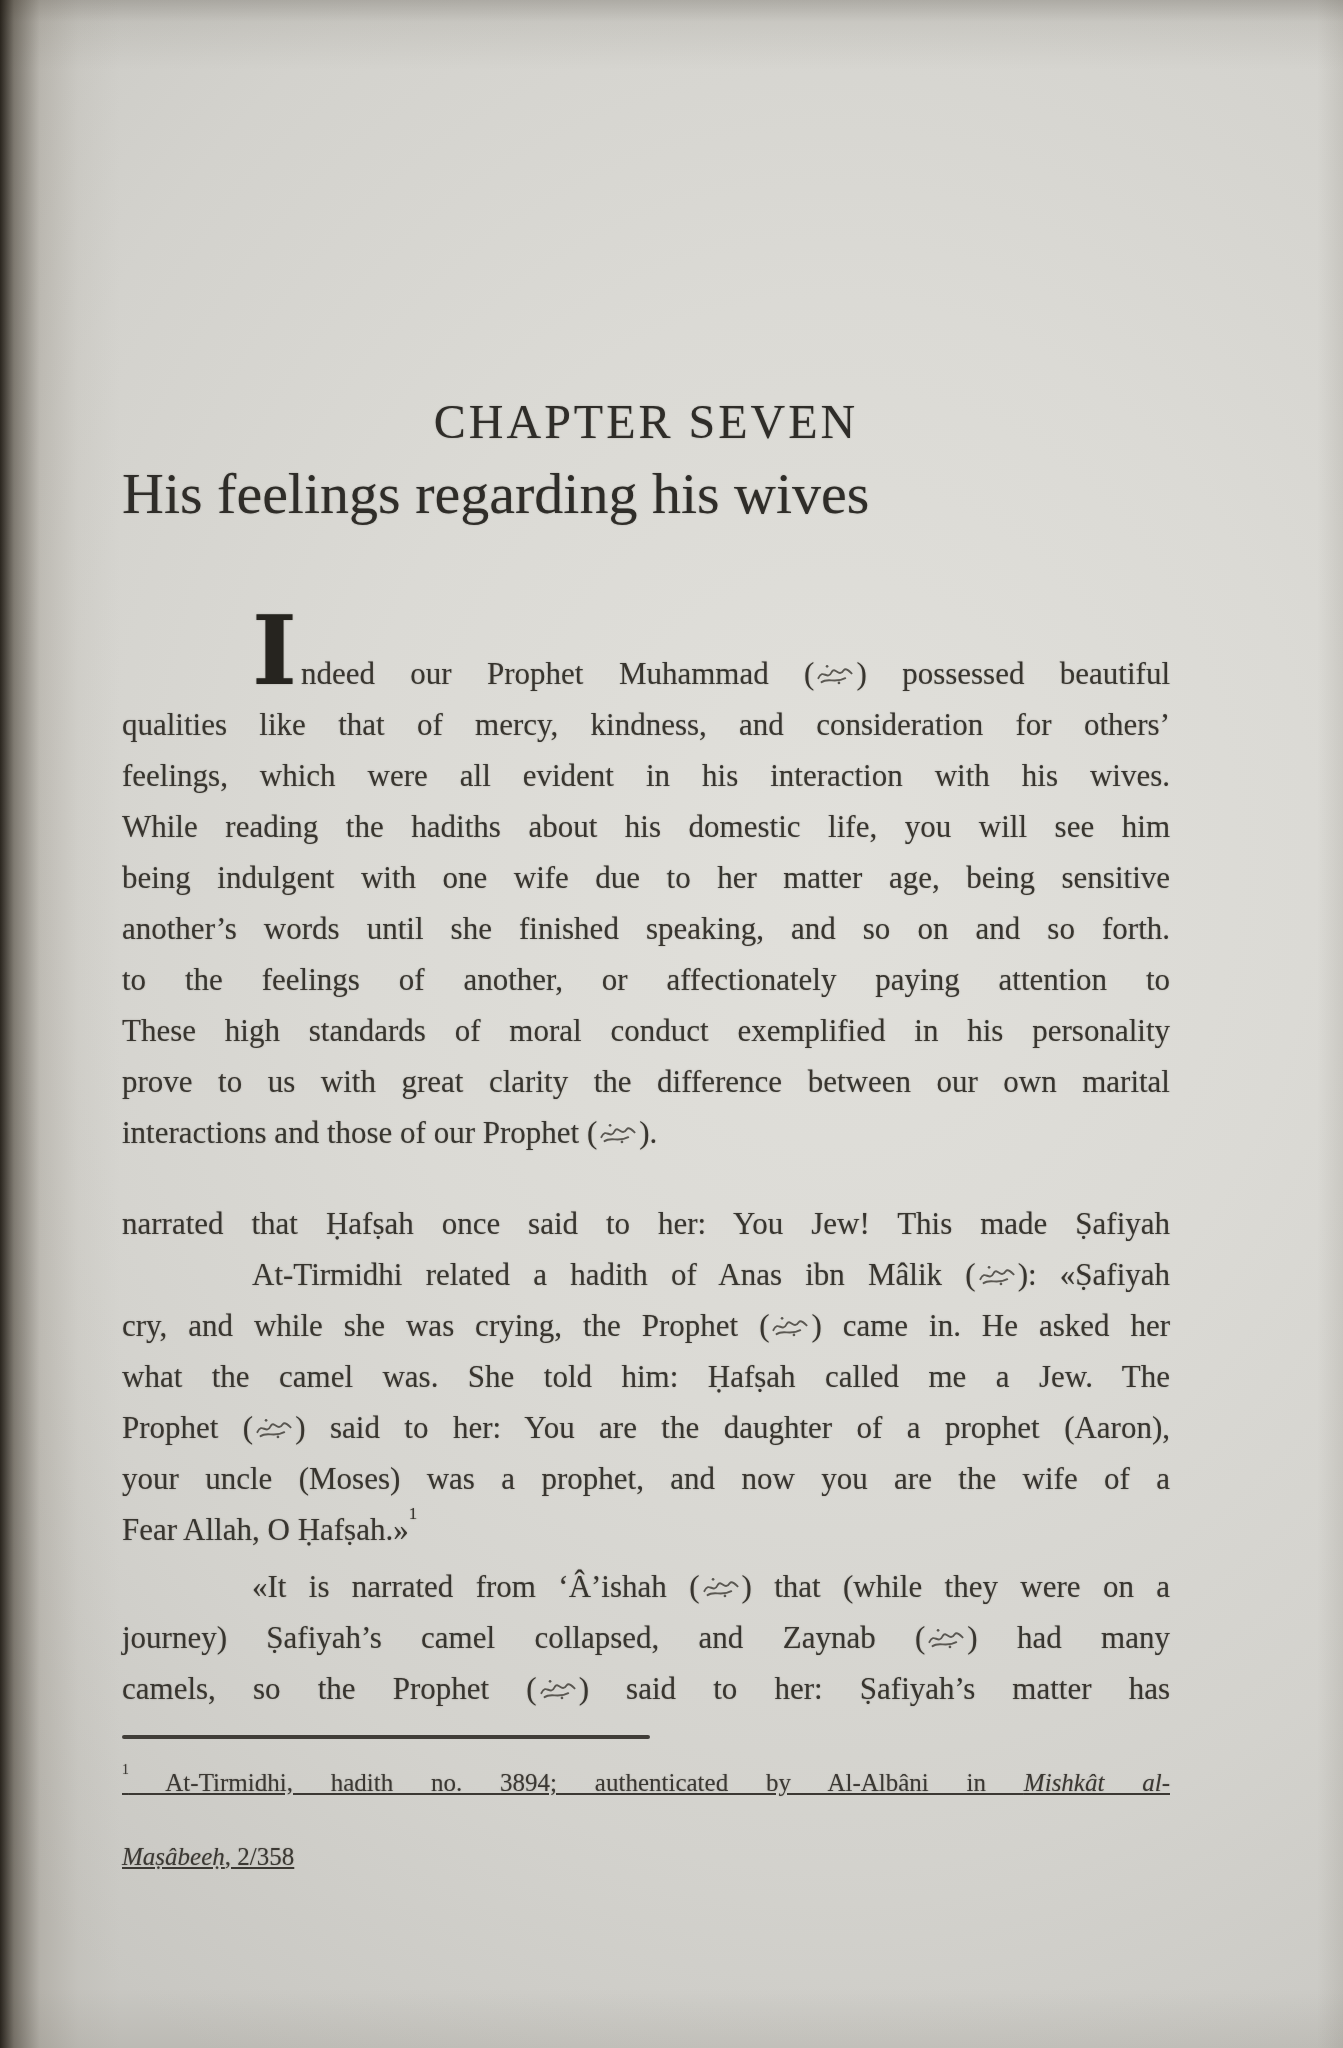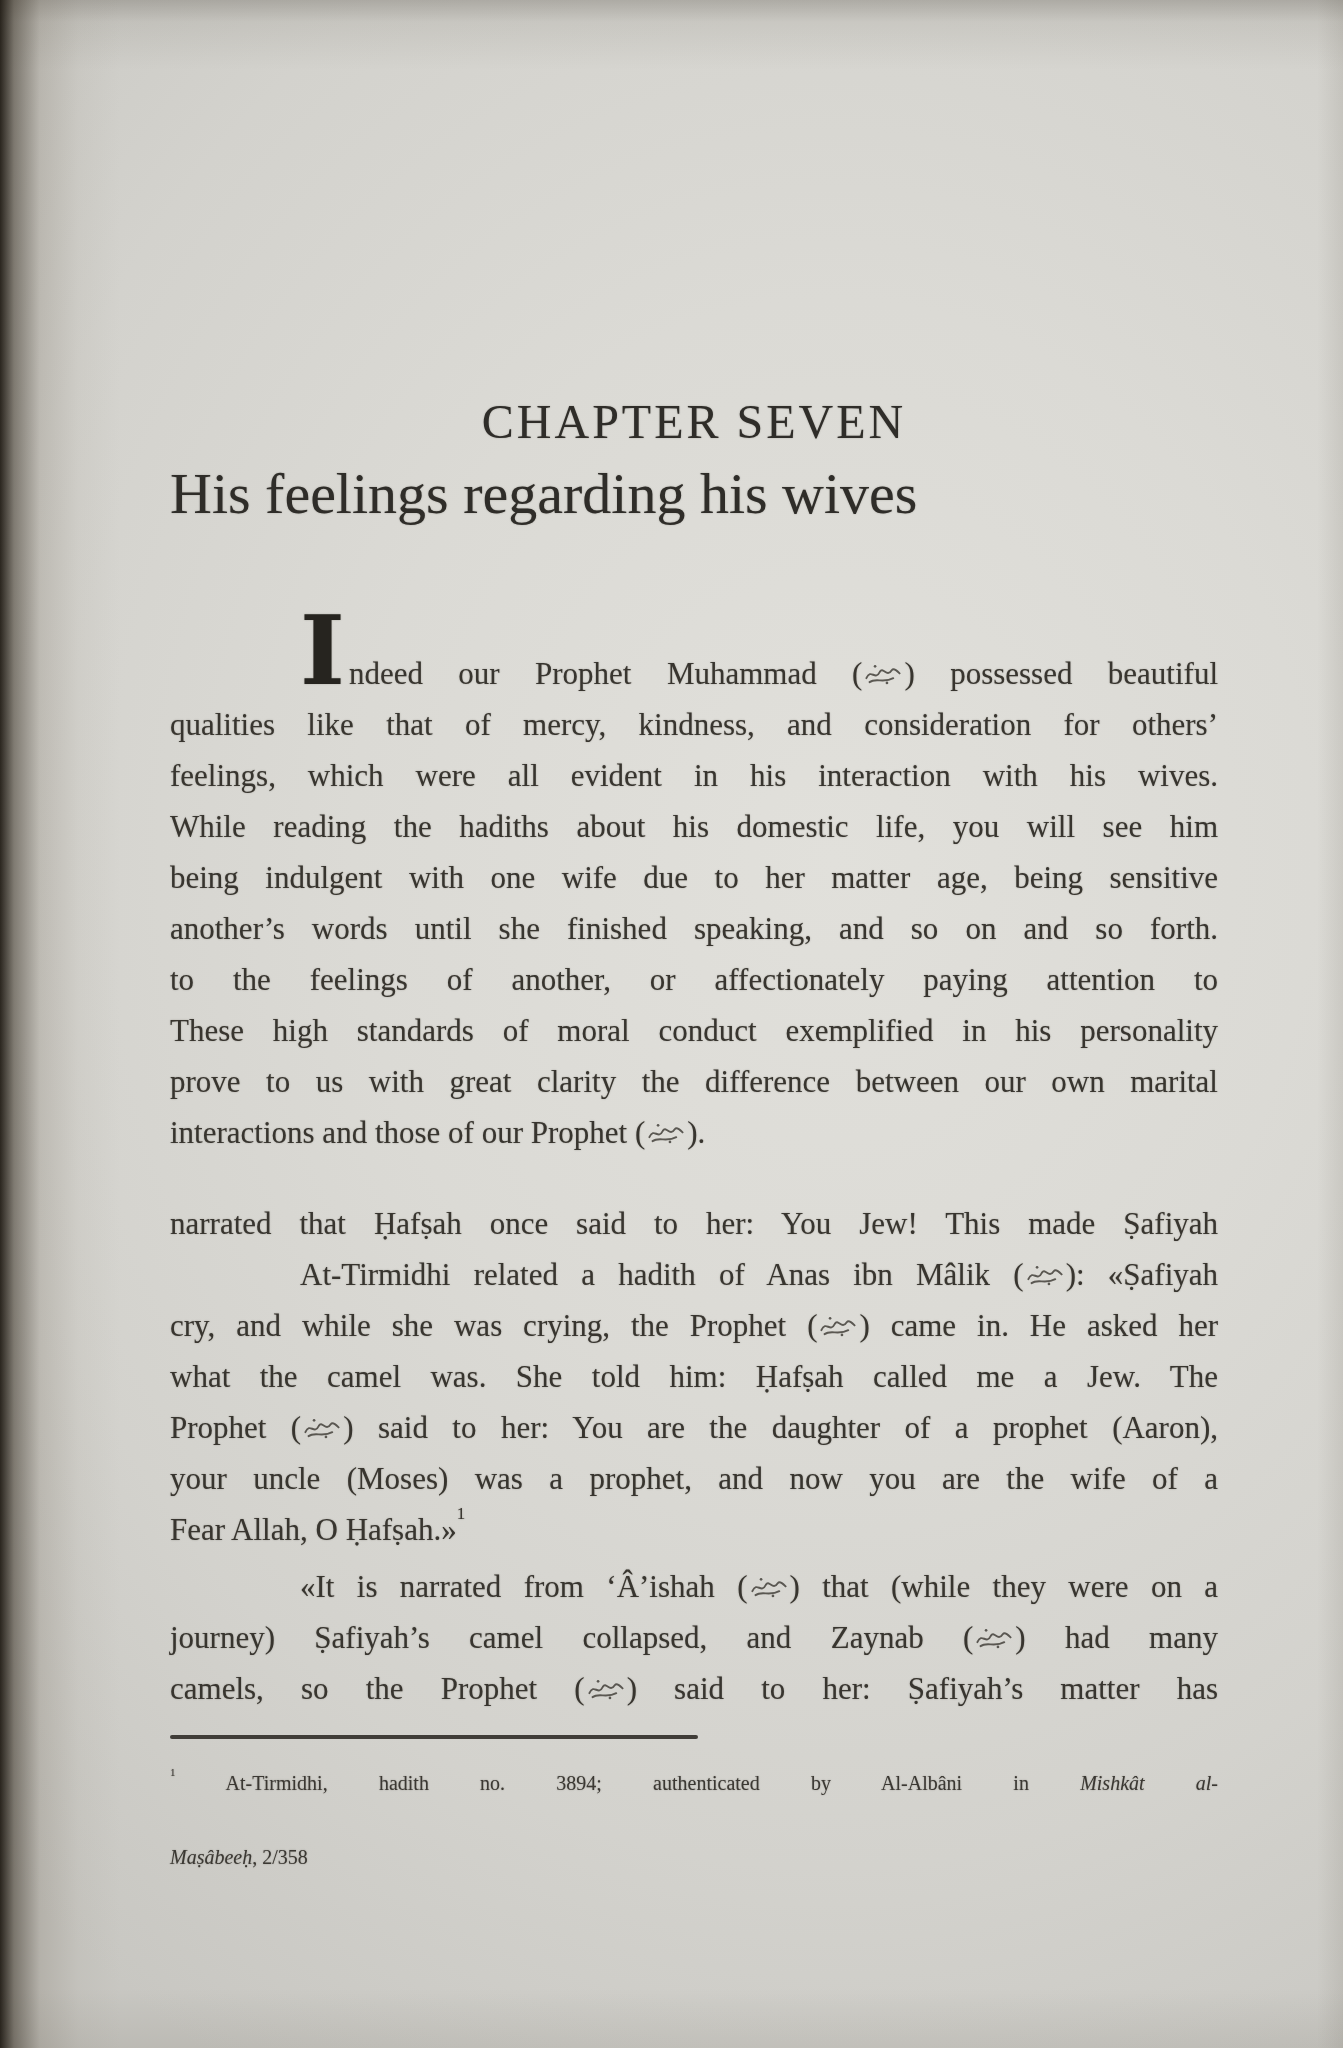--- a/index.html
+++ b/index.html
@@ -9,21 +9,21 @@
     overflow:hidden;
     font-family:"Liberation Serif","DejaVu Serif",serif;
     color:#37342f;
     background:
       linear-gradient(to right, rgba(28,23,16,.92) 0px, rgba(58,50,38,.55) 14px, rgba(110,100,85,.22) 40px, rgba(140,132,118,.08) 78px, rgba(0,0,0,0) 120px),
       linear-gradient(to bottom, rgba(70,64,54,.28) 0px, rgba(90,84,72,.10) 22px, rgba(0,0,0,0) 70px),
       linear-gradient(to left, rgba(110,104,92,.14) 0px, rgba(0,0,0,0) 26px),
       linear-gradient(to top, rgba(100,94,82,.12) 0px, rgba(0,0,0,0) 60px),
       radial-gradient(ellipse 1200px 1400px at 62% 42%, #e1e0db 0%, #dbdad5 40%, #d3d2cd 72%, #c8c7c2 100%);
   }
-  .txt{ text-shadow:0 0 1.5px rgba(72,68,60,.45);margin-left:48px; }
+  .txt{ text-shadow:0 0 1.5px rgba(72,68,60,.45); }
   .chapter-label{
     position:absolute; top:394px; left:122px; width:1048px;
     text-align:center; font-size:48px; letter-spacing:3px; color:#2f2d29;
   }
   .chapter-title{
     position:absolute; top:460px; left:122px; width:1048px;
     font-size:58px; color:#2f2d29;
   }
   .body-col{
     position:absolute; top:648px; left:122px; width:1048px;
@@ -45,22 +45,22 @@
   .hn{ display:inline-block; vertical-align:-4px; margin:0 2px; }
   .hn svg{ display:block; width:38px; height:26px; opacity:.85; }
   sup.fref{
     font-size:.55em; line-height:0; position:relative; top:-.55em;
   }
   .fn-rule{
     margin-top:21px; width:528px; height:4px;
     background:#403d38; border-radius:2px;
   }
   .fn-line{
-    font-size:20px; line-height:40px;
-    text-align:justify; text-align-last:justify; color:#3b3833;
+    font-size:25px; line-height:40px;
+    text-align:justify; text-align-last:justify; color:#3b3833;text-decoration:underline;
   }
   .fn-lines .fn-line{ margin-top:24px; }
   .fn-lines .fn-line + .fn-line{ margin-top:34px; }
   .fn-line.short{ text-align-last:left; }
   .it{ font-style:italic; }
   .defs{ position:absolute; width:0; height:0; overflow:hidden; }
 </style>
 </head>
 <body>
 

